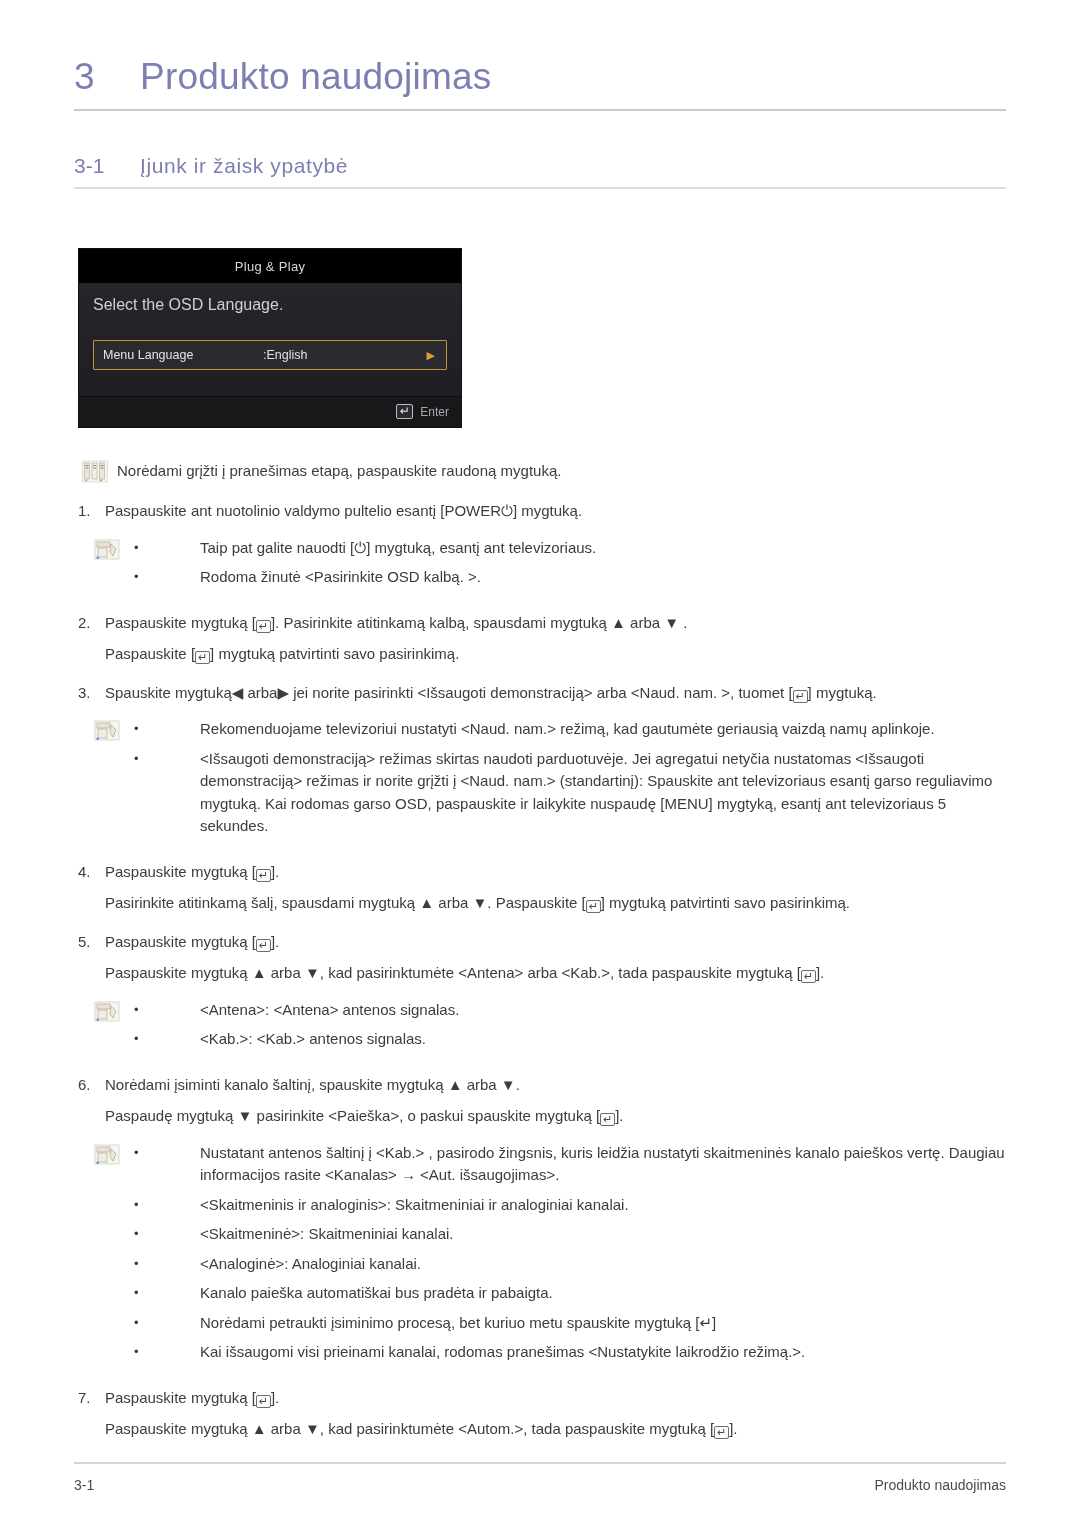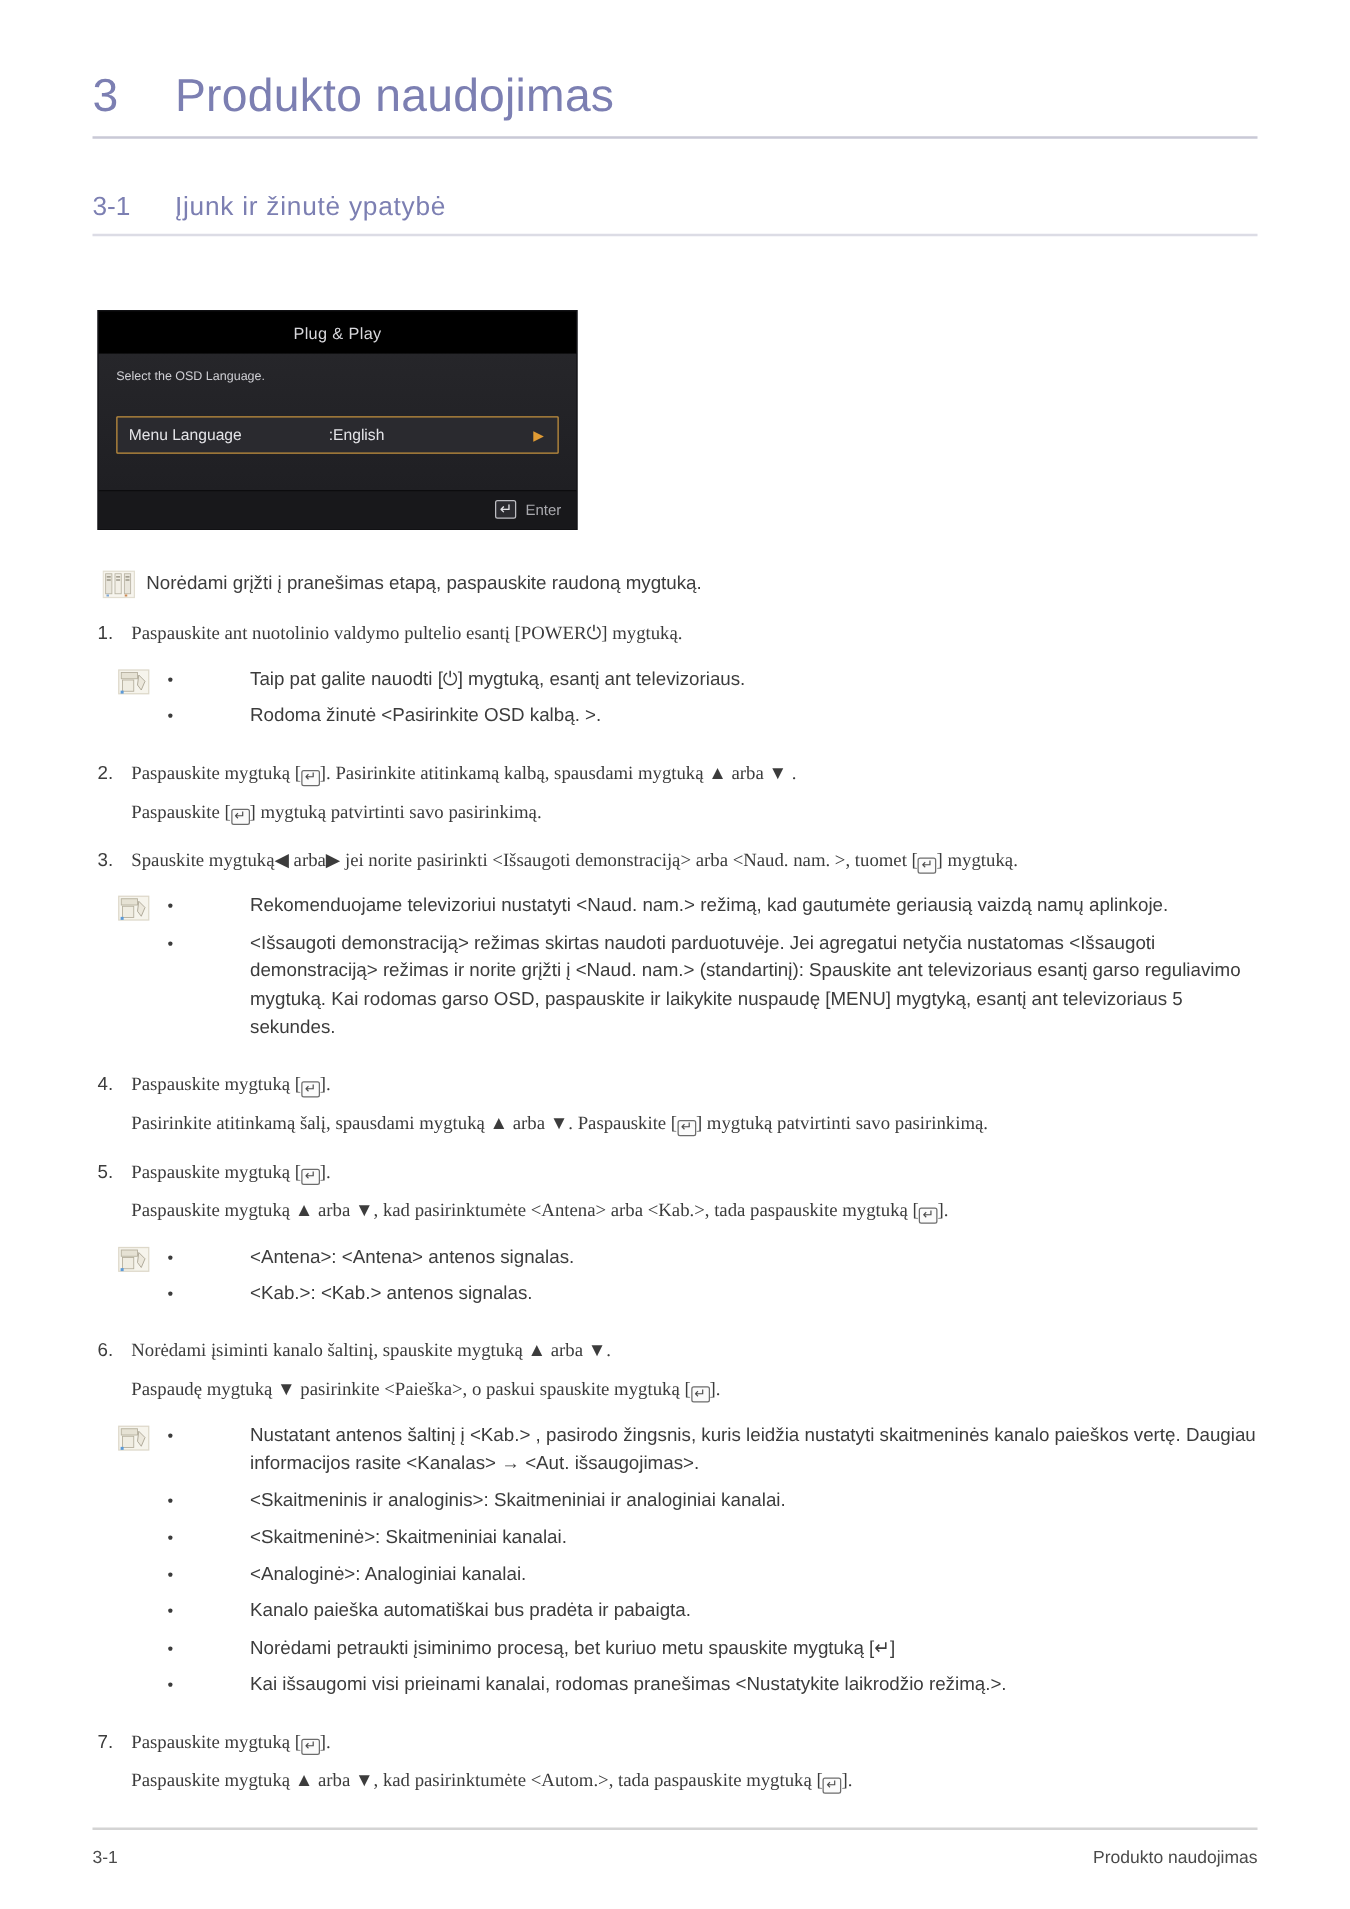--- a/index.html
+++ b/index.html
@@ -77,21 +77,21 @@
     padding: 10px 0 9px 0;
     letter-spacing: 0.3px;
   }
   .osd-body {
     padding: 13px 14px 0 14px;
     min-height: 96px;
     background: linear-gradient(180deg,#26262a 0%, #1f1f23 100%);
   }
   .osd-prompt {
     color: #cfcfd4;
-    font-size: 10px;
+    font-size: 16px;
     margin-bottom: 26px;
   }
   .osd-row {
     border: 1px solid #c3913f;
     border-radius: 1px;
     background: #2a2a2f;
     display: flex;
     align-items: flex-end;
     padding: 7px 8px 7px 9px;
     font-size: 12.5px;
@@ -165,21 +165,21 @@
   }
   .note-text { flex: 1; }
 
   
   .step {
     display: flex;
     padding-top: 16px;
     margin-left: 4px;
   }
   .step-num { width: 27px; flex: none; }
-  .step-body { flex: 1; font-family: Liberation Serif, serif; }
+  .step-body { flex: 1; }
   .step-body .cont { padding-top: 9px; }
 
   
   .bullets {
     margin-top: 14px;
     margin-left: 60px;
     position: relative;
   }
   .bullets .memo-icon {
     position: absolute;
@@ -227,21 +227,21 @@
 <div class="page">
 
   <div class="chapter-head">
     <div class="chapter-num">3</div>
     <div class="chapter-title">Produkto naudojimas</div>
   </div>
   <div class="rule-main"></div>
 
   <div class="section-head">
     <div class="section-num">3-1</div>
-    <div class="section-title">Įjunk ir žinutė ypatybė</div>
+    <div class="section-title">Įjunk ir žaisk ypatybė</div>
   </div>
   <div class="rule-sub"></div>
 
   <div class="osd-wrap">
     <div class="osd">
       <div class="osd-titlebar">Plug &amp; Play</div>
       <div class="osd-body">
         <div class="osd-prompt">Select the OSD Language.</div>
         <div class="osd-row">
           <div class="osd-row-label">Menu Language</div>

